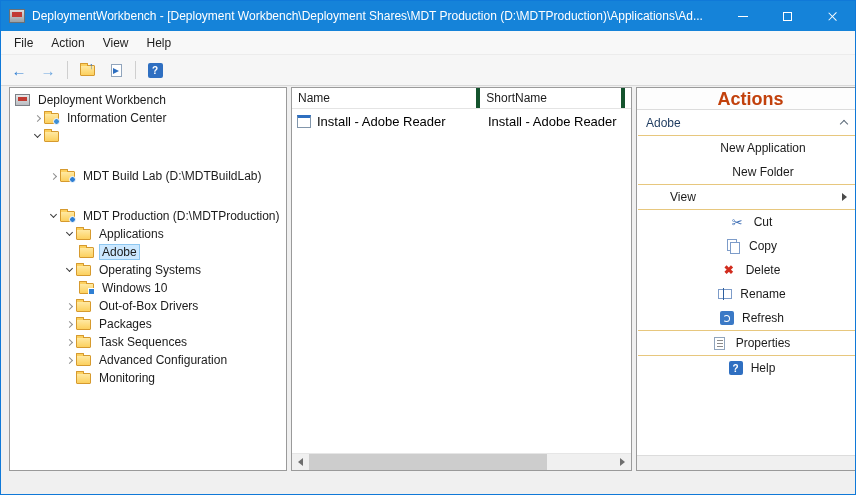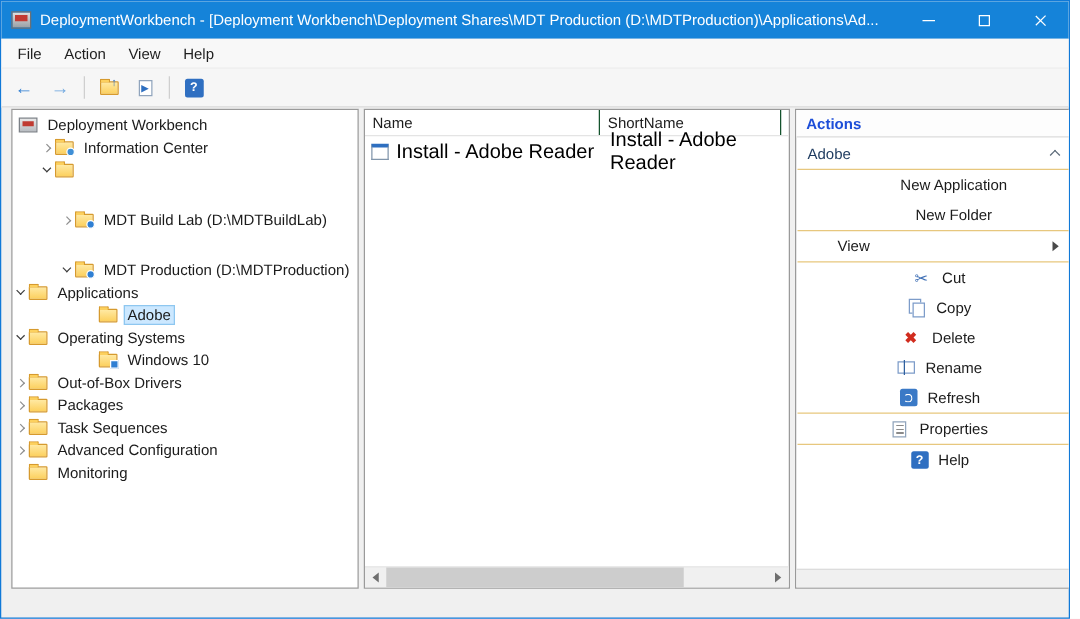--- a/index.html
+++ b/index.html
@@ -37,52 +37,52 @@
   .ic-help { width: 15px; height: 15px; background: #2f6fc1; border-radius: 2px; color: #fff; font-size: 10px; font-weight: bold; display: flex; align-items: center; justify-content: center; }
 
   
   .pane { position: absolute; background: #fff; border: 1px solid #9a9a9a; overflow: hidden; }
   #tree-pane { left: 8px; top: 86px; width: 278px; height: 384px; padding-top: 3px; }
   #list-pane { left: 290px; top: 86px; width: 341px; height: 384px; }
   #actions-pane { left: 635px; top: 86px; width: 221px; height: 384px; }
 
   
   .tree-row { height: 18px; display: flex; align-items: center; font-size: 12px; color: #1b1b1b; }
-  .lv0 { padding-left: 5px; } .lv1 { padding-left: 21px; } .lv2 { padding-left: 37px; margin-top: 22px; } .lv3 { } .lv4 { padding-left: 69px; }
+  .lv0 { padding-left: 5px; } .lv1 { padding-left: 21px; } .lv2 { padding-left: 37px; margin-top: 22px; } .lv3 { padding-left: 53px; } .lv4 { padding-left: 69px; }
   .chev-cell { width: 13px; display: flex; justify-content: center; flex: 0 0 auto; }
   .chev { width: 5px; height: 5px; border-right: 1px solid #8f8f8f; border-bottom: 1px solid #8f8f8f; transform: rotate(-45deg); }
   .chev.exp { border-color: #3c3c3c; transform: rotate(45deg); margin-top: -3px; }
   .tree-icon-cell { width: 20px; display: flex; flex: 0 0 auto; }
   .fold.share::after { content: ""; position: absolute; right: -2px; bottom: -2px; width: 5px; height: 5px; background: #2f7fd3; border-radius: 50%; border: 1px solid #fff; }
   .fold.info::after { content: ""; position: absolute; right: -2px; bottom: -2px; width: 5px; height: 5px; background: #3f8fd6; border-radius: 50%; border: 1px solid #fff; }
   .fold.win::after { content: ""; position: absolute; right: -2px; bottom: -2px; width: 5px; height: 5px; background: #2f7fd3; border: 1px solid #fff; }
   .ic-root { position: relative; width: 15px; height: 12px; background: linear-gradient(#e8e8e8, #b9bdc2); border: 1px solid #7c8187; }
   .ic-root::after { content: ""; position: absolute; left: 2px; top: 2px; width: 9px; height: 4px; background: #c03b32; }
   .tree-label { padding: 1px 3px; white-space: nowrap; }
   .tree-label.selected { background: #cce8ff; border: 1px solid #8ec7f0; padding: 0 2px; }
 
   
   .list-header { display: flex; height: 21px; border-bottom: 1px solid #e4e4e4; }
-  .hcell { font-size: 12px; color: #1b1b1b; padding: 3px 0 0 6px; border-right: 1px solid #14532d; }
+  .hcell { font-size: 12px; color: #1b1b1b; padding: 3px 0 0 6px; border-right: 4px solid #14532d; }
   .hcell.c-name { width: 190px; }
   .hcell.c-short { width: 146px; }
   .hcell.c-blank { flex: 1; border-right: none; }
-  .list-row { display: flex; height: 19px; align-items: center; font-size: 16px; margin-top: 3px; }
+  .list-row { display: flex; height: 19px; align-items: center; font-size: 13px; margin-top: 3px; }
   .cell-name { width: 190px; display: flex; align-items: center; padding-left: 5px; gap: 6px; }
   .cell-short { flex: 1; padding-left: 6px; }
   .ic-app { width: 14px; height: 13px; background: #fff; border: 1px solid #8296ab; border-top: 3px solid #2e6fc0; flex: 0 0 auto; }
   .hscroll { position: absolute; left: 0; right: 0; bottom: 0; height: 17px; background: #f0f0f0; border-top: 1px solid #e6e6e6; display: flex; }
   .scroll-btn { width: 17px; height: 16px; display: flex; align-items: center; justify-content: center; flex: 0 0 auto; }
   .tri-l { width: 0; height: 0; border-top: 4px solid transparent; border-bottom: 4px solid transparent; border-right: 5px solid #6e6e6e; }
   .tri-r { width: 0; height: 0; border-top: 4px solid transparent; border-bottom: 4px solid transparent; border-left: 5px solid #6e6e6e; }
   .scroll-track { flex: 1; position: relative; }
   .scroll-thumb { position: absolute; left: 0; top: 0; height: 16px; width: 78%; background: #cdcdcd; }
 
   
-  .actions-title { height: 22px; line-height: 22px; padding-left: 8px; font-size: 12px; font-weight: bold; color: #1d4ed8; background: #fdfdfd; border-bottom: 1px solid #dcdcdc; }
+  .actions-title { height: 22px; line-height: 22px; padding-left: 8px; font-size: 18px; font-weight: bold; color: #c2410c; background: #fdfdfd; border-bottom: 1px solid #dcdcdc; text-align: center; }
   .group-header { height: 25px; display: flex; align-items: center; padding: 0 9px; font-size: 12px; color: #1d3a5f; }
   .gh-spacer { flex: 1; }
   .chev-up { width: 6px; height: 6px; border-left: 1.5px solid #5c6a79; border-top: 1.5px solid #5c6a79; transform: rotate(45deg); margin-top: 3px; }
   .gold-sep { height: 1px; background: #e7c77e; margin: 0 1px; }
   .action-item { height: 24px; display: flex; align-items: center; padding-left: 11px; font-size: 12px; color: #1b1b1b; justify-content: center; }
   .action-icon-cell { width: 22px; display: flex; align-items: center; flex: 0 0 auto; }
   .submenu-arrow { margin-left: auto; margin-right: 9px; width: 0; height: 0; border-left: 5px solid #4a4a4a; border-top: 4px solid transparent; border-bottom: 4px solid transparent; }
   .ic-cut { color: #3f6fb5; font-size: 13px; line-height: 1; }
   .ic-copy { position: relative; width: 13px; height: 14px; }
   .ic-copy::before { content: ""; position: absolute; left: 0; top: 0; width: 8px; height: 10px; background: #fff; border: 1px solid #7d9cc9; }

